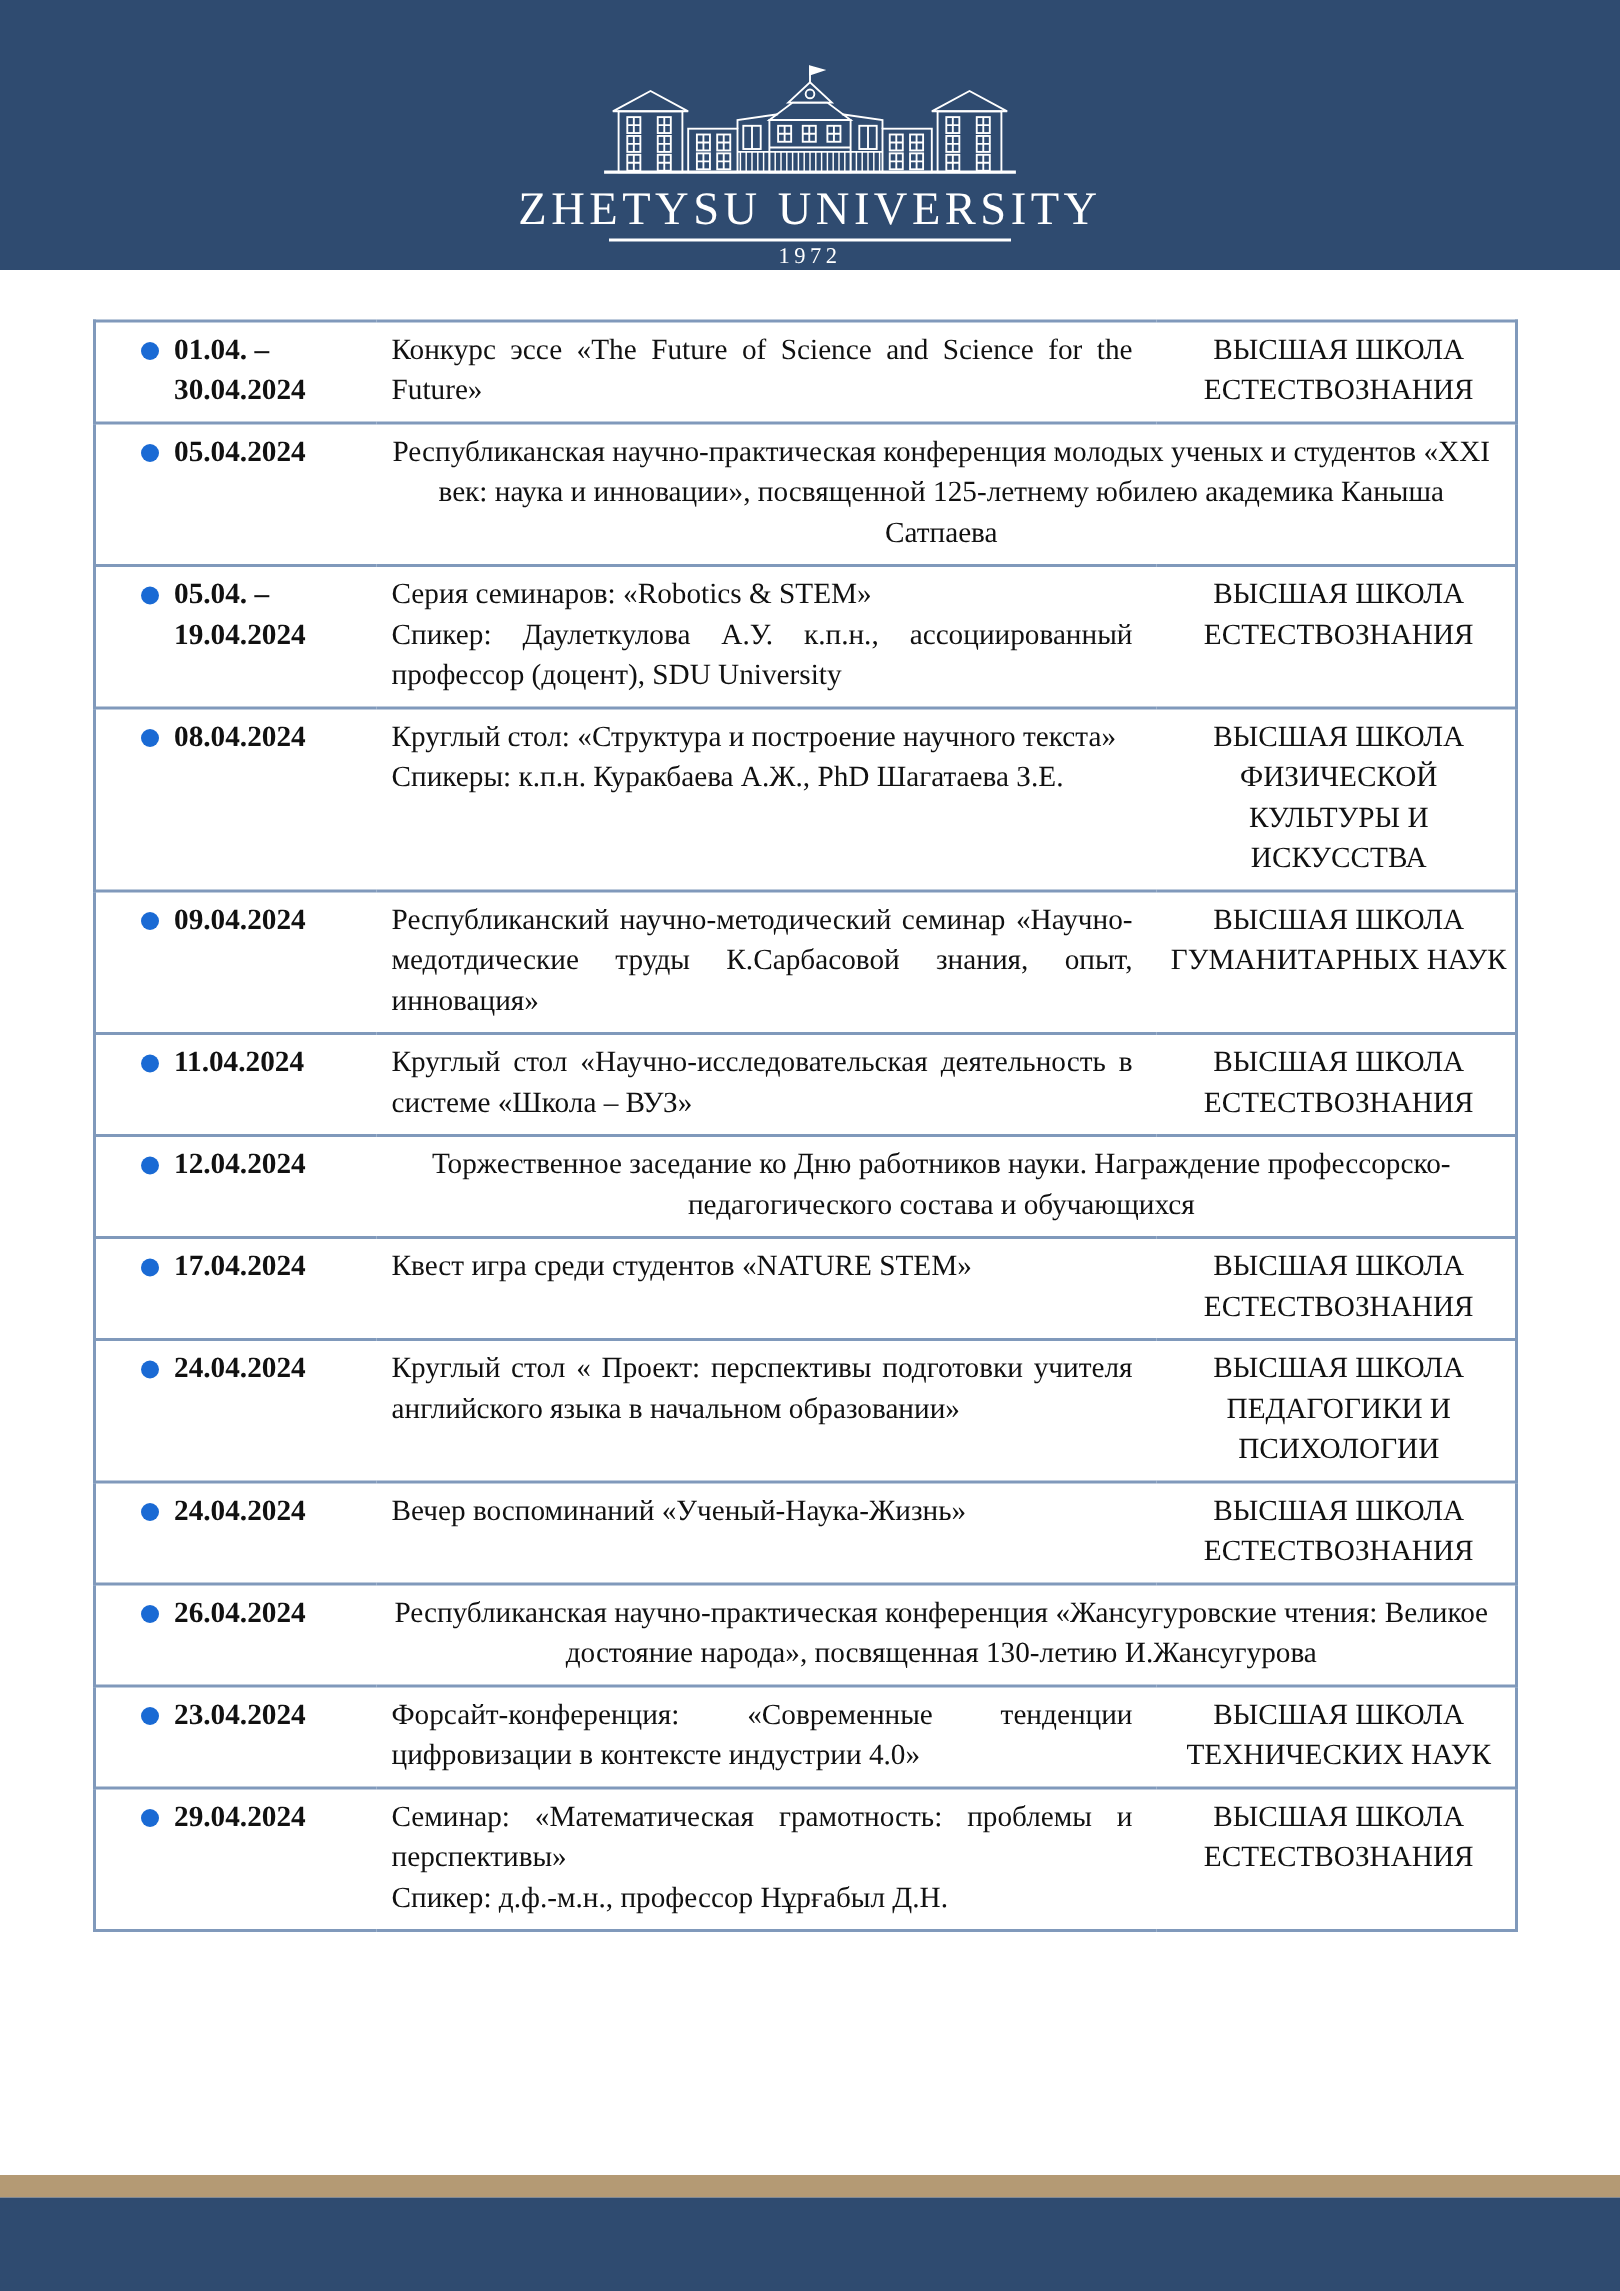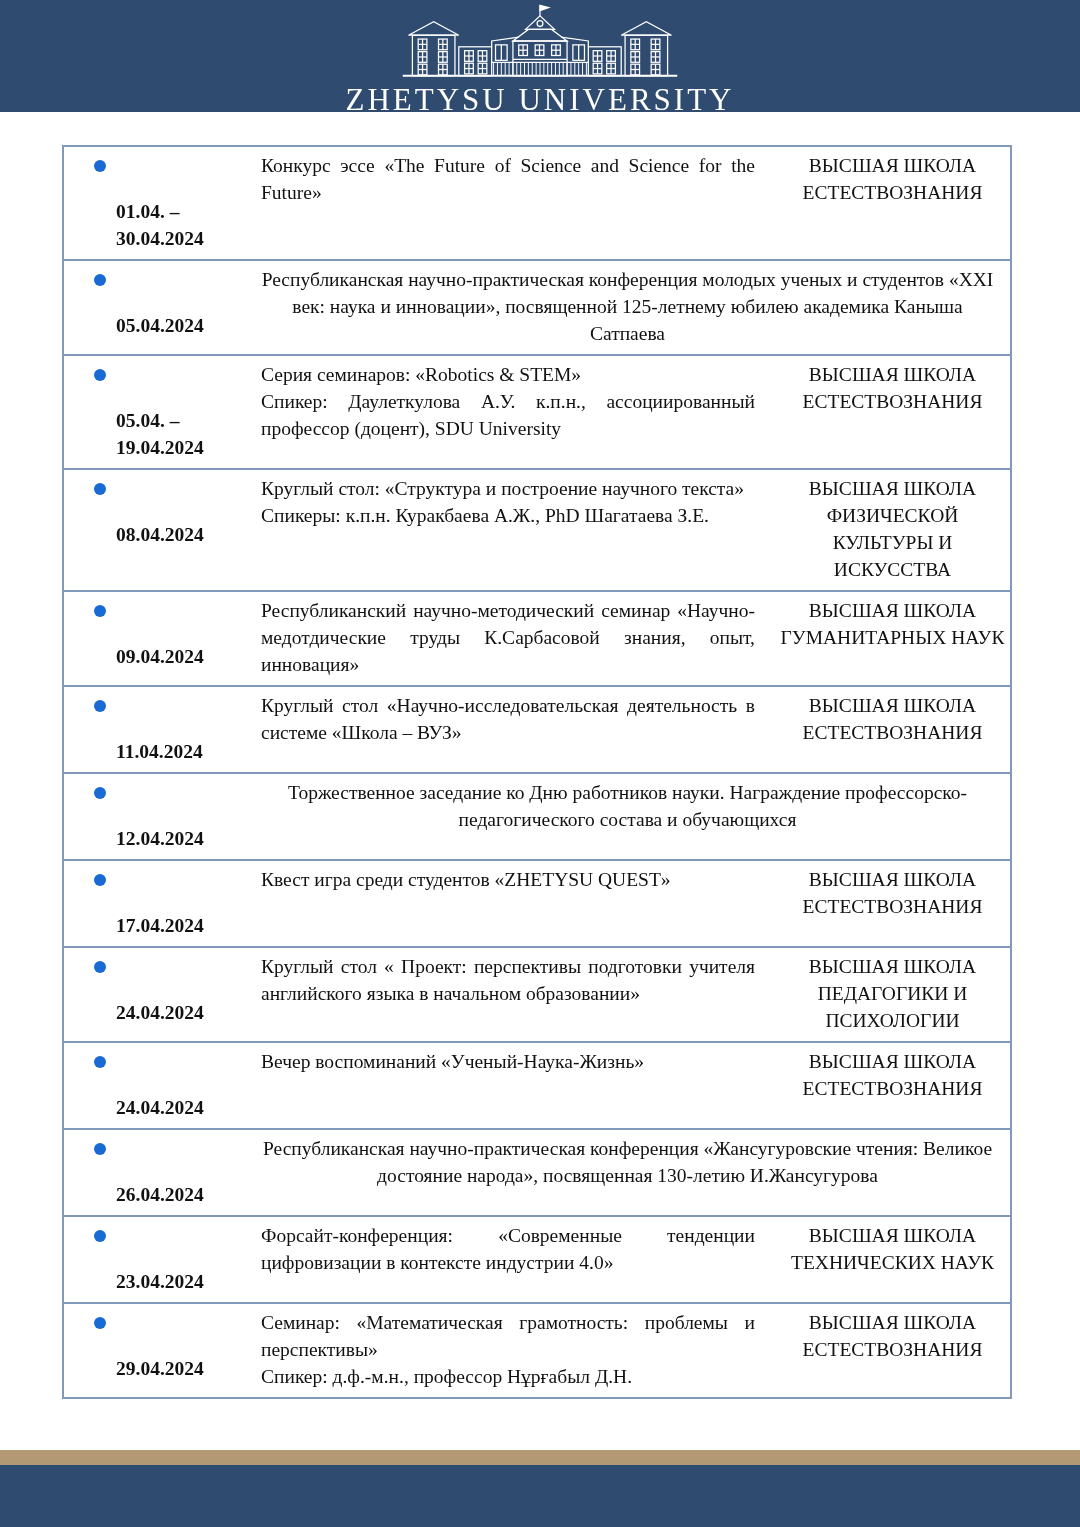--- a/index.html
+++ b/index.html
@@ -13,22 +13,22 @@
   *{box-sizing:border-box;margin:0;padding:0;}
   html,body{background:#e8e8e8;}
   body{font-family:"Liberation Serif","DejaVu Serif",serif;}
   .page{
     width:1080px;height:1527px;margin:0 auto;position:relative;
     background:#ffffff;overflow:hidden;
   }
 
   
   .topbar{
-    height:112px;background:var(--navy,#2f4b70);
-    display:flex;align-items:flex-start;justify-content:center;
+    height:180px;background:var(--navy,#2f4b70);
+    display:flex;align-items:flex-end;justify-content:center;
   }
   .logo{display:flex;flex-direction:column;align-items:center;color:#ffffff;}
   .logo svg{display:block;}
   .logo-title{
     font-size:31px;letter-spacing:3px;color:#ffffff;
     line-height:1.05;margin-top:2px;white-space:nowrap;
   }
   .logo-rule{width:268px;height:2px;background:#ffffff;margin-top:3px;}
   .logo-year{font-size:15px;letter-spacing:3px;color:#ffffff;margin-top:2px;}
 
@@ -60,21 +60,21 @@
   }
   td:first-child{border-left:2px solid var(--table-border,#8099bb);}
   td:last-child{border-right:2px solid var(--table-border,#8099bb);}
 
   .cell-date{padding-left:30px;}
   .date-wrap{display:flex;align-items:flex-start;gap:10px;}
   .dot{
     flex:none;width:12px;height:12px;border-radius:50%;
     background:var(--bullet-blue,#1a6ad4);margin-top:8px;
   }
-  .date-text{font-weight:bold;white-space:pre-line;margin-top:46px;}
+  .date-text{font-weight:bold;white-space:pre-line;}
   .cell-desc{text-align:justify;white-space:pre-line;padding-right:16px;}
   .cell-desc.wide{text-align:center;}
   .cell-school{text-align:center;padding-left:4px;padding-right:0;}
 
   
   .footer{position:absolute;left:0;bottom:0;width:100%;}
   .footer-tan{height:15px;background:var(--tan,#b49a74);}
   .footer-navy{height:62px;background:var(--navy,#2f4b70);}
 </style>
 </head>
@@ -260,21 +260,21 @@
             </td>
             <td class="cell-desc wide" colspan="2">Торжественное заседание ко Дню работников науки. Награждение профессорско-педагогического состава  и обучающихся</td>
           </tr>
           <tr>
             <td class="cell-date">
               <div class="date-wrap">
                 <span class="dot"></span>
                 <span class="date-text">17.04.2024</span>
               </div>
             </td>
-            <td class="cell-desc">Квест игра среди студентов «ZHETYSU QUEST»</td>
+            <td class="cell-desc">Квест игра среди студентов «NATURE STEM»</td>
             <td class="cell-school">ВЫСШАЯ ШКОЛА ЕСТЕСТВОЗНАНИЯ</td>
           </tr>
           <tr>
             <td class="cell-date">
               <div class="date-wrap">
                 <span class="dot"></span>
                 <span class="date-text">24.04.2024</span>
               </div>
             </td>
             <td class="cell-desc">Круглый стол « Проект: перспективы подготовки учителя английского языка в начальном образовании»</td>

